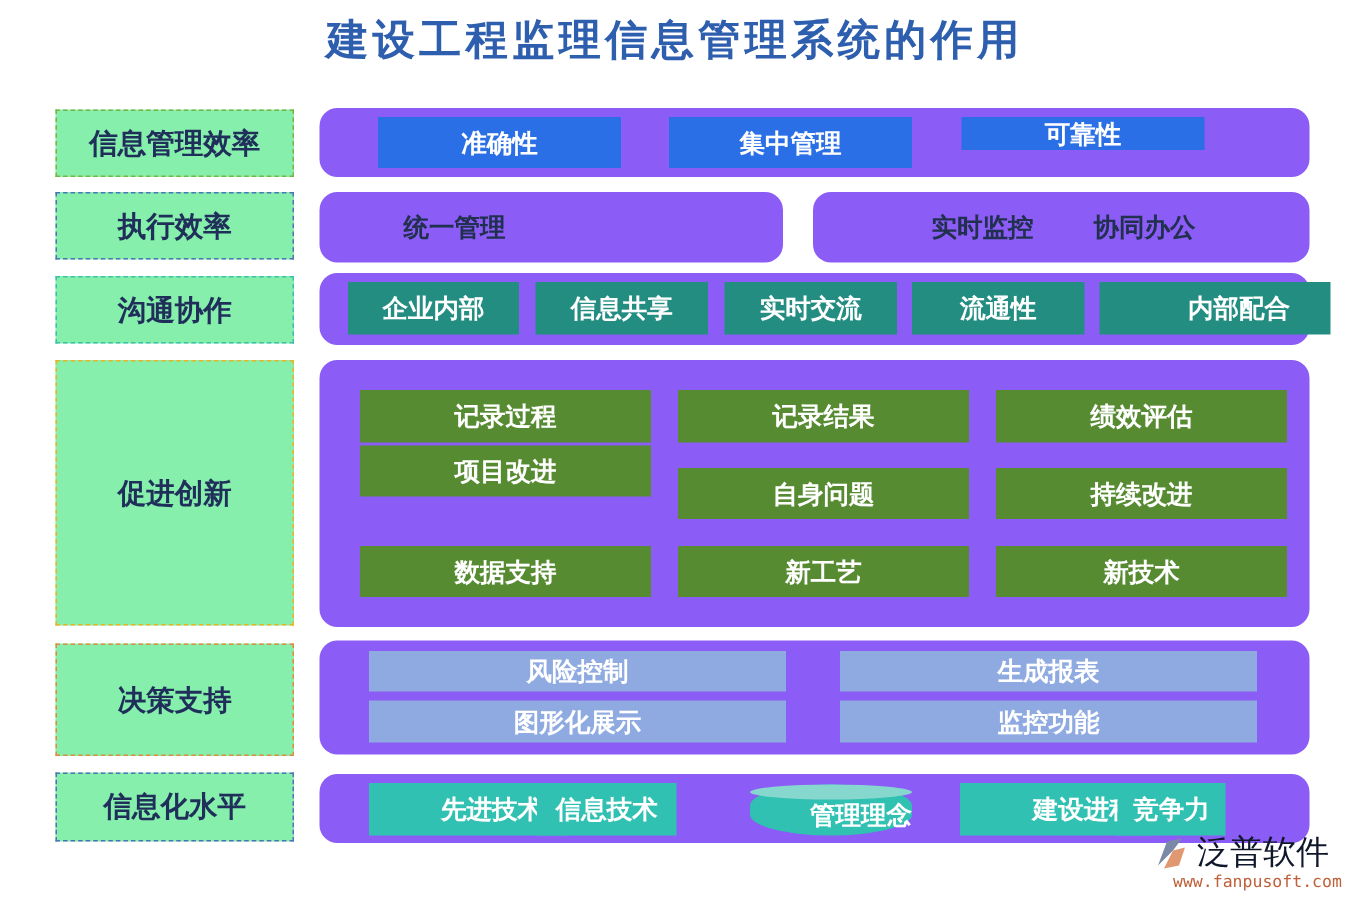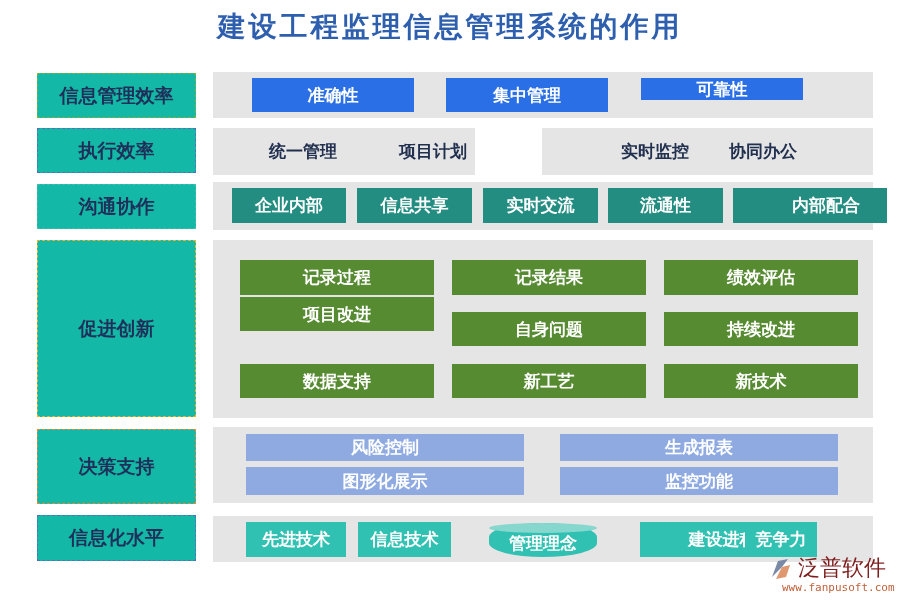--- a/index.html
+++ b/index.html
@@ -2,58 +2,57 @@
 <html><head>
 <meta charset="utf-8">
 <style>
   html, body { margin: 0; padding: 0; }
   body { width: 900px; height: 600px; background: #ffffff; position: relative; overflow: hidden;
          font-family: "DejaVu Serif", "Liberation Serif", serif; }
   .title { position: absolute; left: 0; top: 8px; width: 900px; text-align: center;
            font-size: 28px; letter-spacing: 3px; color: #2e5fae; font-weight: bold; }
   .lbl { position: absolute; left: 37px; width: 159px; box-sizing: border-box;
          border: 1.5px dashed; display: flex; align-items: center; justify-content: center;
-         font-size: 19px; color: #1f2f5a; font-weight: bold; background: #14b8a6; }
-  .panel { position: absolute; background: #e5e5e5; }
+         font-size: 19px; color: #1f2f5a; font-weight: bold; background: #86efac; }
+  .panel { position: absolute; background: #8b5cf6; border-radius: 12px; }
   .box { position: absolute; display: flex; align-items: center; justify-content: center;
          color: #ffffff; font-size: 17px; font-weight: bold; }
   .plain { position: absolute; display: flex; align-items: center; justify-content: center;
            color: #22304f; font-size: 17px; font-weight: bold; }
   .blue { background: #2a6fe6; }
   .teal { background: #238d82; }
   .green { background: #578b32; }
   .lav { background: #8eaae0; }
   .aqua { background: #31c1b2; }
   .cyl { position: absolute; background: #31c1b2; border-radius: 50% / 14px; display: flex;
          align-items: center; justify-content: center; color: #fff; font-size: 17px; font-weight: bold; }
   .cyl-top { position: absolute; left: 0; top: 0; width: 100%; height: 10px; border-radius: 50%;
              background: #86d8ce; }
   .logo { position: absolute; left: 768px; top: 553px; width: 125px; height: 45px; }
   .logo-mark { position: absolute; left: 0; top: 2px; width: 26px; height: 26px; }
-  .logo-text { position: absolute; left: 30px; top: 0; font-size: 22px; color: #7f1d1d;
+  .logo-text { position: absolute; left: 30px; top: 0; font-size: 22px; color: #0f172a;
                font-family: "DejaVu Sans", sans-serif; }
   .logo-url { position: absolute; left: 14px; top: 28px; font-size: 11px; color: #c0603a;
               font-family: "DejaVu Sans Mono", monospace; }
 </style>
 </head>
 <body>
 
 <div class="title">建设工程监理信息管理系统的作用</div>
 
 <div class="lbl" style="top:73px;height:45px;border-color:#7bb241;">信息管理效率</div>
 <div class="panel" style="left:213px;top:72px;width:660px;height:46px;">
   <div class="box blue" style="left:39px;top:6px;width:162px;height:34px;">准确性</div>
   <div class="box blue" style="left:233px;top:6px;width:162px;height:34px;">集中管理</div>
   <div class="box blue" style="left:428px;top:6px;width:162px;height:22px;">可靠性</div>
 </div>
 
 <div class="lbl" style="top:128px;height:45px;border-color:#4f72b8;">执行效率</div>
-<div class="panel" style="left:213px;top:128px;width:262px;height:47px;">
+<div class="panel" style="left:213px;top:128px;width:309px;height:47px;">
   <div class="plain" style="left:45px;top:0;width:90px;height:47px;">统一管理</div>
-  <div class="plain" style="left:175px;top:0;width:90px;height:47px;">项目计划</div>
 </div>
 <div class="panel" style="left:542px;top:128px;width:331px;height:47px;">
   <div class="plain" style="left:68px;top:0;width:90px;height:47px;">实时监控</div>
   <div class="plain" style="left:176px;top:0;width:90px;height:47px;">协同办公</div>
 </div>
 
 <div class="lbl" style="top:184px;height:45px;border-color:#3dbfae;">沟通协作</div>
 <div class="panel" style="left:213px;top:182px;width:660px;height:48px;">
   <div class="box teal" style="left:19px;top:6px;width:114px;height:35px;">企业内部</div>
   <div class="box teal" style="left:270px;top:6px;width:115px;height:35px;">实时交流</div>
@@ -78,23 +77,23 @@
 <div class="lbl" style="top:429px;height:75px;border-color:#e08a3c;">决策支持</div>
 <div class="panel" style="left:213px;top:427px;width:660px;height:76px;">
   <div class="box lav" style="left:33px;top:7px;width:278px;height:27px;">风险控制</div>
   <div class="box lav" style="left:347px;top:7px;width:278px;height:27px;">生成报表</div>
   <div class="box lav" style="left:33px;top:40px;width:278px;height:28px;">图形化展示</div>
   <div class="box lav" style="left:347px;top:40px;width:278px;height:28px;">监控功能</div>
 </div>
 
 <div class="lbl" style="top:515px;height:46px;border-color:#4f72b8;">信息化水平</div>
 <div class="panel" style="left:213px;top:516px;width:660px;height:46px;">
-  <div class="box aqua" style="left:33px;top:6px;width:100px;height:35px;">先进技术</div>
+  <div class="box aqua" style="left:33px;top:6px;width:100px;height:35px;padding-left:32px;">先进技术</div>
   <div class="box aqua" style="left:145px;top:6px;width:93px;height:35px;">信息技术</div>
-  <div class="cyl" style="left:276px;top:7px;width:108px;height:34px;">
+  <div class="cyl" style="left:287px;top:7px;width:108px;height:34px;justify-content:flex-end;">
     <div class="cyl-top"></div>
     <span style="position:relative;top:3px;">管理理念</span>
   </div>
   <div class="box aqua" style="left:427px;top:6px;width:93px;height:35px;padding-left:36px;">建设进程</div>
   <div class="box aqua" style="left:532px;top:6px;width:72px;height:35px;">竞争力</div>
 </div>
 
 <div class="logo">
   <svg class="logo-mark" viewBox="0 0 26 26">
     <path d="M4 22 L10 6 L20 4 L14 12 Z" fill="#7a8aa6"></path>

